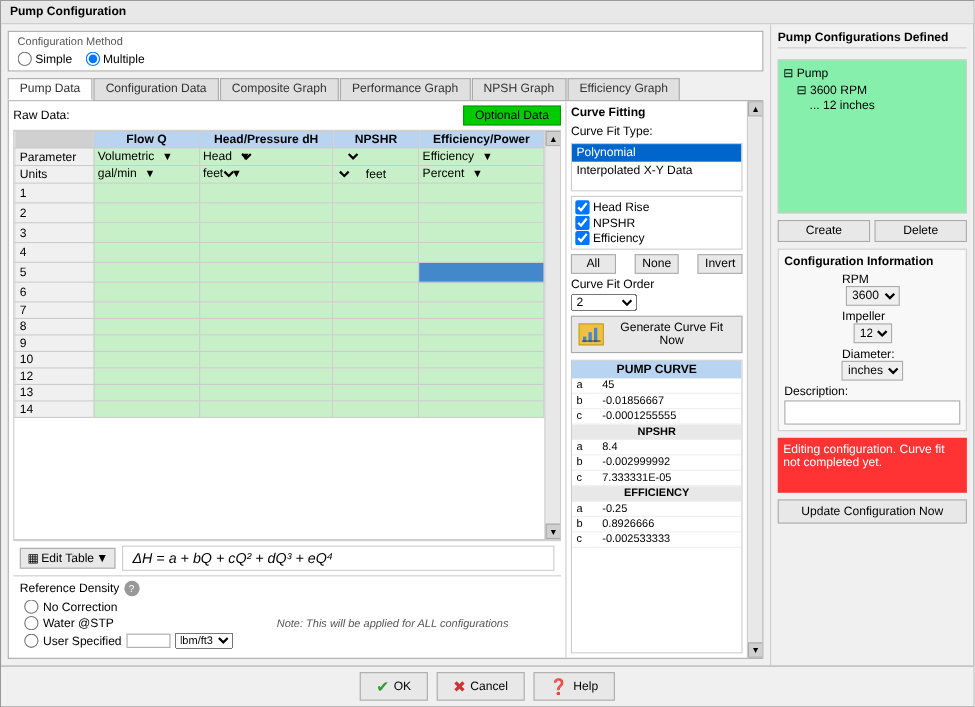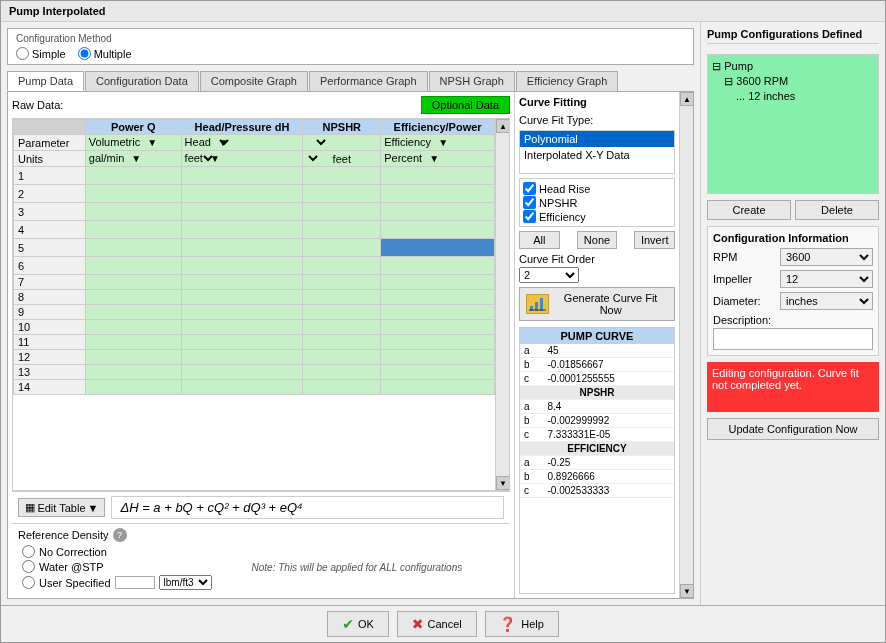--- a/index.html
+++ b/index.html
@@ -370,22 +370,23 @@
       padding: 5px;
       background: #f8f8f8;
     }
     .config-info-title {
       font-weight: bold;
       margin-bottom: 4px;
     }
     .config-row {
       display: flex;
       align-items: center;
-      gap: 12px;
+      gap: 0;
       margin-bottom: 4px;
+      flex-direction: column;
     }
     .config-label {
       width: 55px;
       font-size: 11px;
     }
     .config-select {
       flex: 1;
       font-size: 11px;
       padding: 1px;
       border: 1px solid #aaa;
@@ -463,21 +464,21 @@
     input[type="radio"] { margin: 0; }
     input[type="checkbox"] { margin: 0; }
     select { font-size: 11px; }
   </style>
 </head>
 <body>
 
 <div class="window">
 
   <div class="title-bar">
-    <span>Pump Interpolated</span>
+    <span>Pump Configuration</span>
   </div>
 
   <div class="content">
 
     <div class="left-panel">
 
       <div class="config-method">
         <div class="config-method-label">Configuration Method</div>
         <div class="radio-group">
           <div class="radio-item">
@@ -509,21 +510,21 @@
               <button class="optional-data-btn">Optional Data</button>
             </div>
 
             <div class="data-table-wrapper">
               <div style="display:flex; height:100%;">
                 <div style="flex:1; overflow:hidden;">
                   <table class="data-table">
                     <thead>
                       <tr>
                         <th class="col-header" style="width:60px;"></th>
-                        <th class="col-header-blue" style="width:80px;">Power Q</th>
+                        <th class="col-header-blue" style="width:80px;">Flow Q</th>
                         <th class="col-header-blue" style="width:90px;">Head/Pressure dH</th>
                         <th class="col-header-blue" style="width:65px;">NPSHR</th>
                         <th class="col-header-blue" style="width:95px;">Efficiency/Power</th>
                       </tr>
                     </thead>
                     <tbody>
                       <tr>
                         <td class="row-label">Parameter</td>
                         <td class="col-green">
                           <span>Volumetric</span>
@@ -615,27 +616,20 @@
                       </tr>
                       <tr>
                         <td class="row-label">9</td>
                         <td class="col-green"></td>
                         <td class="col-green"></td>
                         <td class="col-green"></td>
                         <td class="col-green"></td>
                       </tr>
                       <tr>
                         <td class="row-label">10</td>
-                        <td class="col-green"></td>
-                        <td class="col-green"></td>
-                        <td class="col-green"></td>
-                        <td class="col-green"></td>
-                      </tr>
-                      <tr>
-                        <td class="row-label">11</td>
                         <td class="col-green"></td>
                         <td class="col-green"></td>
                         <td class="col-green"></td>
                         <td class="col-green"></td>
                       </tr>
                       <tr>
                         <td class="row-label">12</td>
                         <td class="col-green"></td>
                         <td class="col-green"></td>
                         <td class="col-green"></td>

